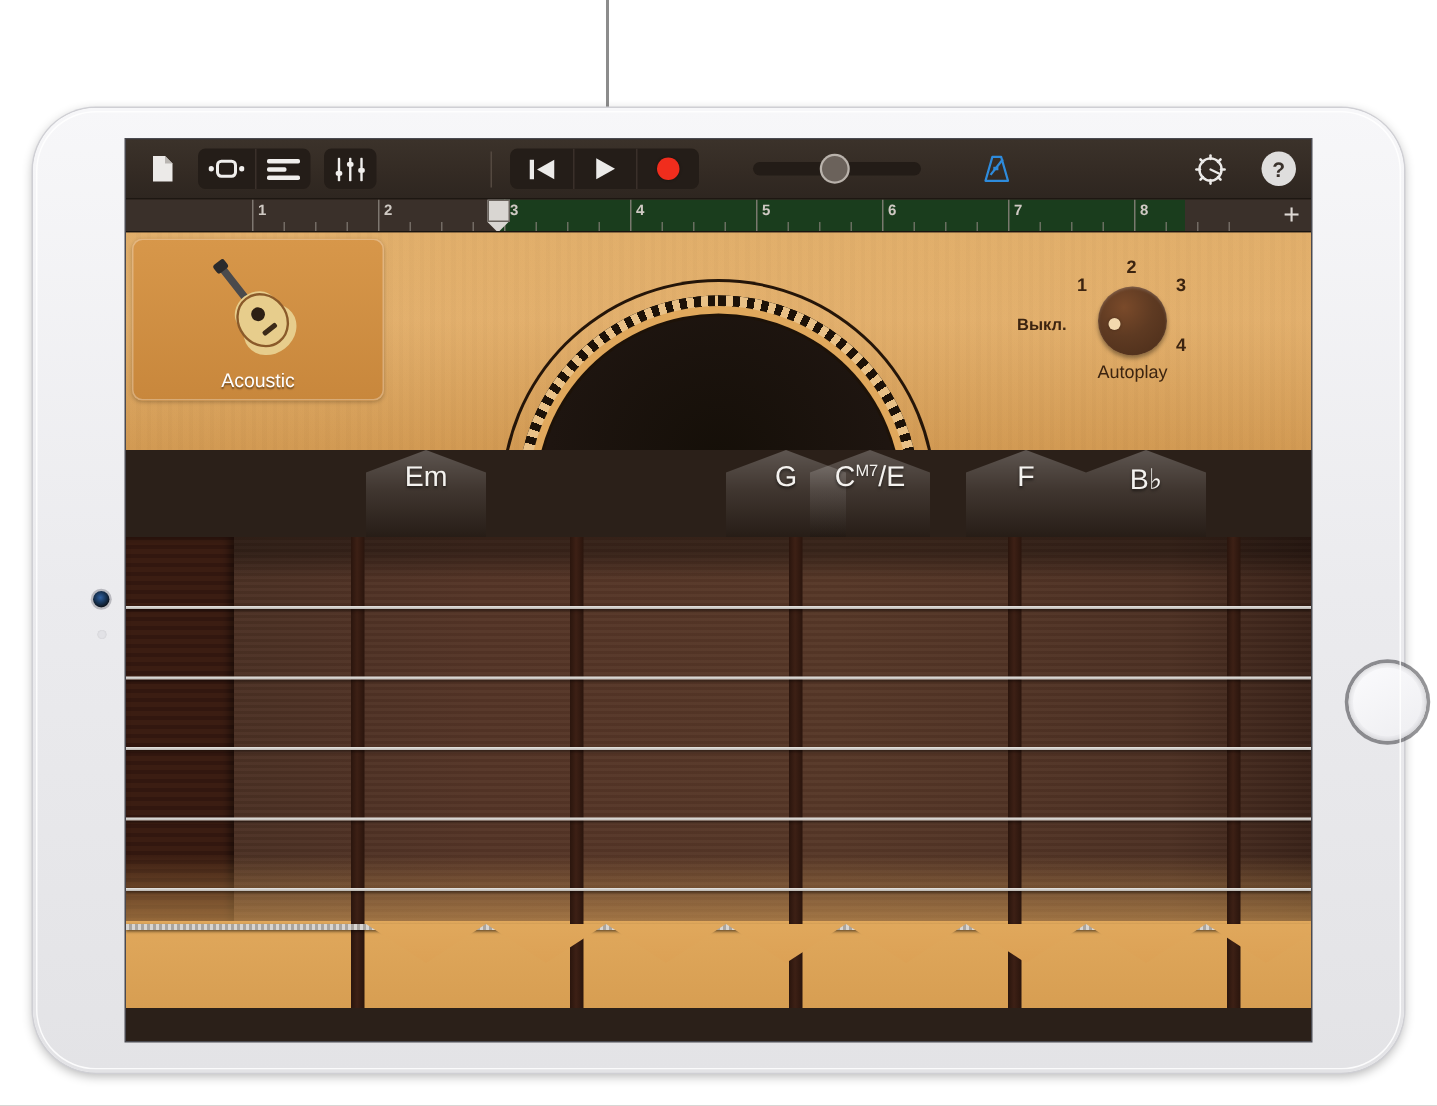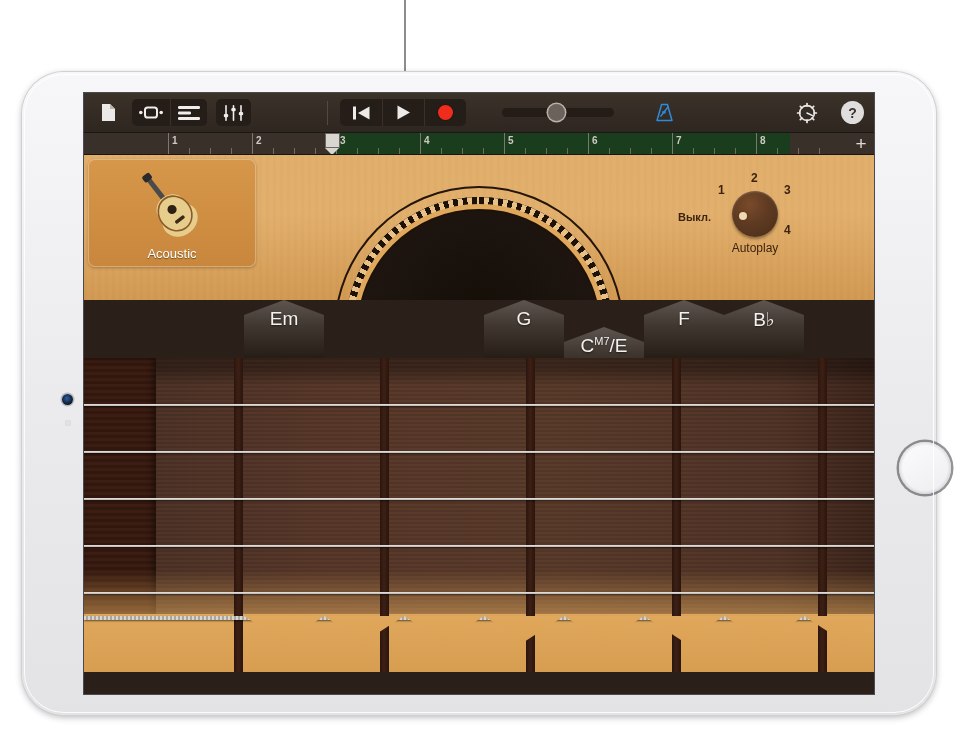--- a/index.html
+++ b/index.html
@@ -375,21 +375,21 @@
 
       </div>
 
       <div class="chordbar" id="chordbar">
           <div class="strip" style="left: 160px;">
             <span>Em</span>
           </div>
           <div class="strip" style="left: 400px;">
             <span>G</span>
           </div>
-          <div class="strip" style="left: 480px; margin-top: 27px;">
+          <div class="strip" style="left: 456px;">
             <span>C<sup>M7</sup>/E</span>
           </div>
           <div class="strip" style="left: 560px;">
             <span>F</span>
           </div>
           <div class="strip" style="left: 640px;">
             <span>B♭</span>
           </div>
         </div>
 

